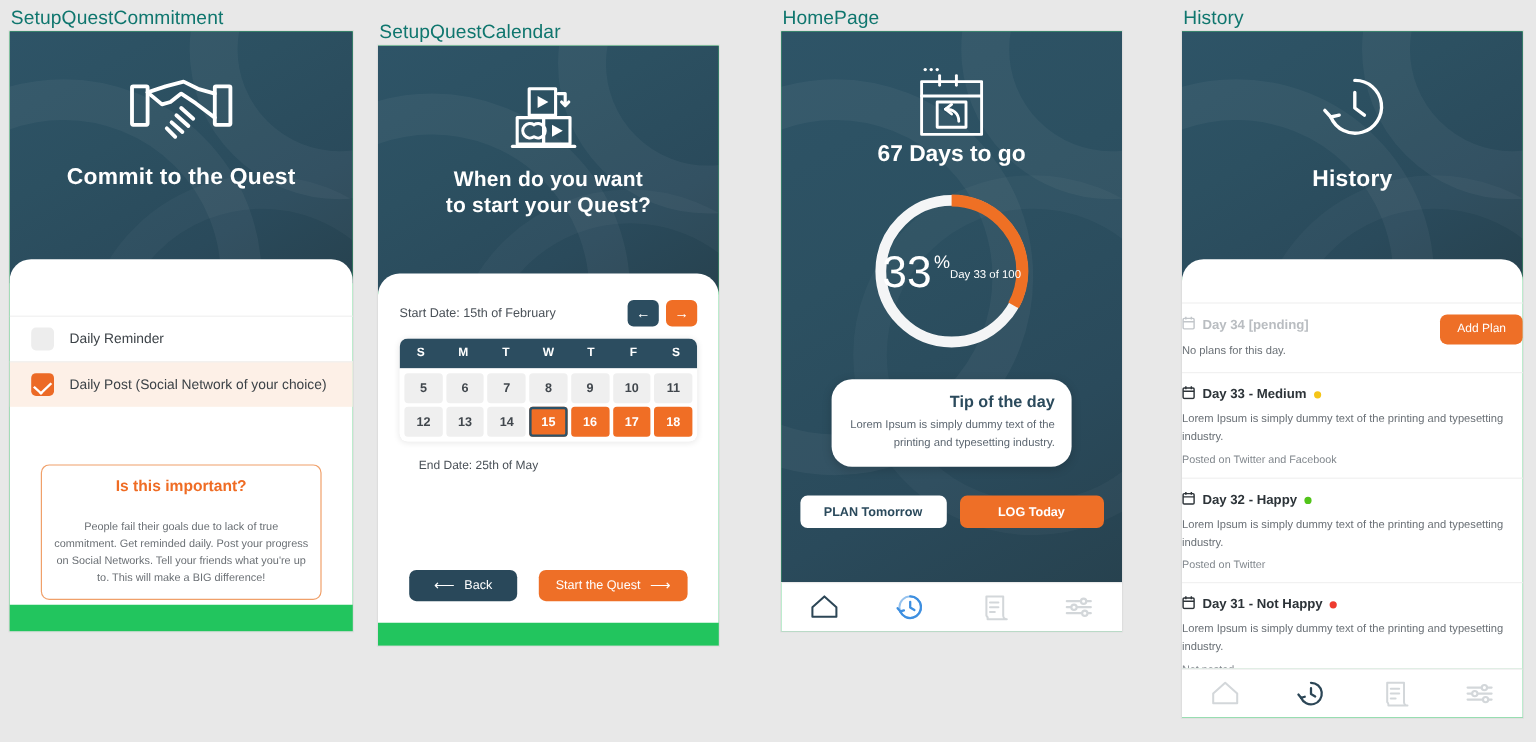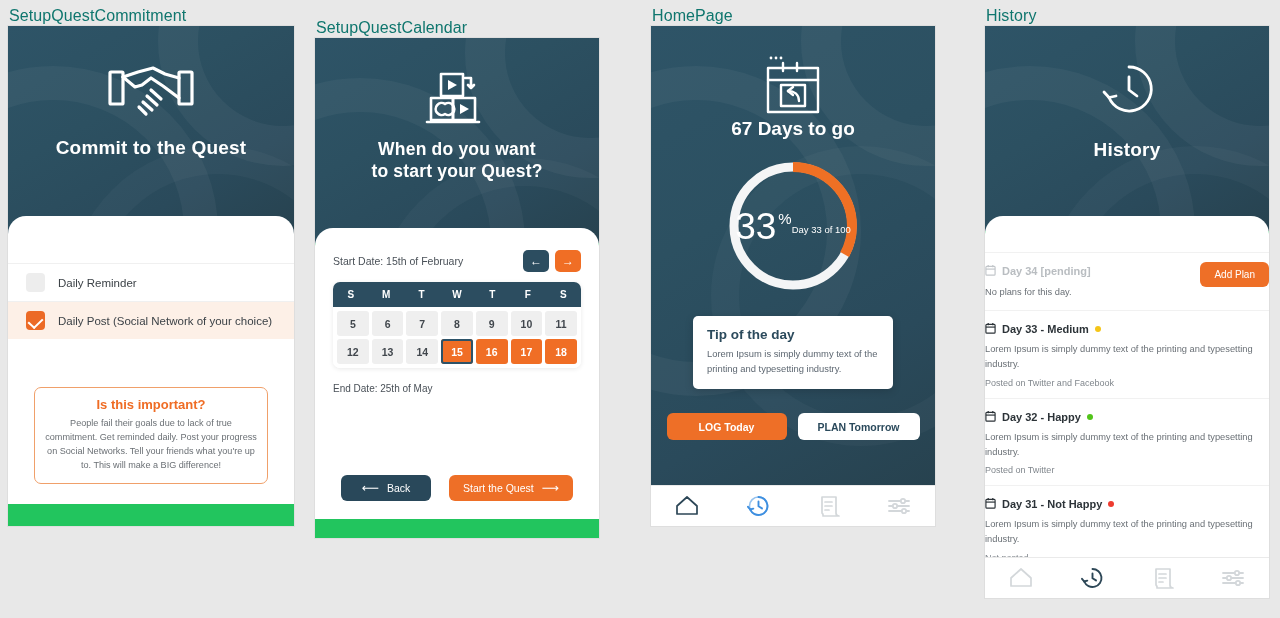--- a/index.html
+++ b/index.html
@@ -71,21 +71,21 @@
     content: ""; position: absolute; left: 5px; top: 4px;
     width: 7px; height: 11px; border: solid #fff; border-width: 0 2px 2px 0;
     transform: rotate(42deg) skewX(-4deg);
   }
   .opt-label { font-size: 11.5px; color: #3c4247; }
 
   .info-box {
     margin: 0 26px; border: 1px solid #f0a06a; border-radius: 7px;
     padding: 9px 10px 11px; text-align: center;
   }
-  .info-title { color: #ef6c24; font-weight: bold; font-size: 13px; margin-bottom: 4px; }
+  .info-title { color: #ef6c24; font-weight: bold; font-size: 13px; margin-bottom: 20px; }
   .info-body { color: #6b7075; font-size: 9.1px; line-height: 1.55; }
 
   .btn-row { display: flex; justify-content: space-between; padding: 0 26px; }
   .btn {
     border: none; border-radius: 6px; color: #fff; font-size: 10.5px;
     display: inline-flex; align-items: center; justify-content: center; gap: 8px;
     cursor: pointer; font-family: "Liberation Sans", sans-serif;
   }
   .btn.dark { background: #29485a; }
   .btn.orange { background: #ee6f27; }
@@ -121,21 +121,21 @@
   .days-to-go { color: #fff; font-weight: bold; font-size: 19px; }
   .ring-wrap { position: relative; width: 136px; height: 136px; }
   .ring-center {
     position: absolute; inset: 0; display: flex; flex-direction: row;
     align-items: center; justify-content: center; color: #fff;
   }
   .ring-pct { font-size: 37px; font-weight: 300; line-height: 1; display:flex; align-items:flex-start;}
   .ring-pct sup { font-size: 15px; margin-left: 2px; margin-top: 3px; }
   .ring-sub { font-size: 9.5px; margin-top: 6px; }
 
-  .tip-card { background: #fff; border-radius: 5px; padding: 11px 14px 13px; text-align: left; box-shadow: 0 2px 8px rgba(0,0,0,.16); }
+  .tip-card { background: #fff; border-radius: 17px; padding: 11px 14px 13px; text-align: right; box-shadow: 0 2px 8px rgba(0,0,0,.16); }
   .tip-title { font-size: 13.5px; font-weight: bold; color: #2b4a5c; margin-bottom: 5px; }
   .tip-body { font-size: 9.4px; color: #5d6771; line-height: 1.55; }
 
   
   .bnav {
     position: absolute; left: 0; right: 0; bottom: 0; height: 41px;
     background: #fff; display: flex; align-items: center; justify-content: space-around;
     border-top: 1px solid #eaeaea;
   }
   .bnav .nav-ico { cursor: pointer; display: flex; align-items: center; justify-content: center; }
@@ -272,21 +272,21 @@
             <div class="cday">12</div>
             <div class="cday">13</div>
             <div class="cday">14</div>
             <div class="cday hl start">15</div>
             <div class="cday hl">16</div>
             <div class="cday hl">17</div>
             <div class="cday hl">18</div>
           </div>
         </div>
 
-        <div class="cal-end" style="margin-top:15px;">End Date: 25th of May</div>
+        <div class="cal-end" style="margin-top:15px;margin-left:16px;">End Date: 25th of May</div>
 
         <div class="btn-row" style="margin-top:81px;">
           <button class="btn dark" style="width:90px; height:26px;">
             <span class="arrow">⟵</span>
             <span>Back</span>
           </button>
           <button class="btn orange" style="width:124px; height:26px;">
             <span>Start the Quest</span>
             <span class="arrow">⟶</span>
           </button>
@@ -333,25 +333,25 @@
               <div class="ring-sub">Day 33 of 100</div>
             </div>
           </div>
 
           <div class="tip-card" style="width:200px; margin-top:22px;">
             <div class="tip-title">Tip of the day</div>
             <div class="tip-body">Lorem Ipsum is simply dummy text of the printing and typesetting industry.</div>
           </div>
 
           <div style="display:flex; gap:11px; margin-top:24px;">
+            <button class="btn white" style="width:122px; height:27px; font-weight:bold;">
+              <span>PLAN Tomorrow</span>
+            </button>
             <button class="btn orange" style="width:120px; height:27px; font-weight:bold;">
               <span>LOG Today</span>
-            </button>
-            <button class="btn white" style="width:122px; height:27px; font-weight:bold;">
-              <span>PLAN Tomorrow</span>
             </button>
           </div>
         </div>
       </div>
 
       <div class="bnav">
         <span class="nav-ico">
           <svg width="24" height="22" viewBox="0 0 24 22" fill="none" stroke="#2c4656" stroke-width="1.7" stroke-linejoin="round" stroke-linecap="round">
             <path d="M2 11 L12 2 L22 11 L22 19 L2 19 Z"></path>
           </svg>

